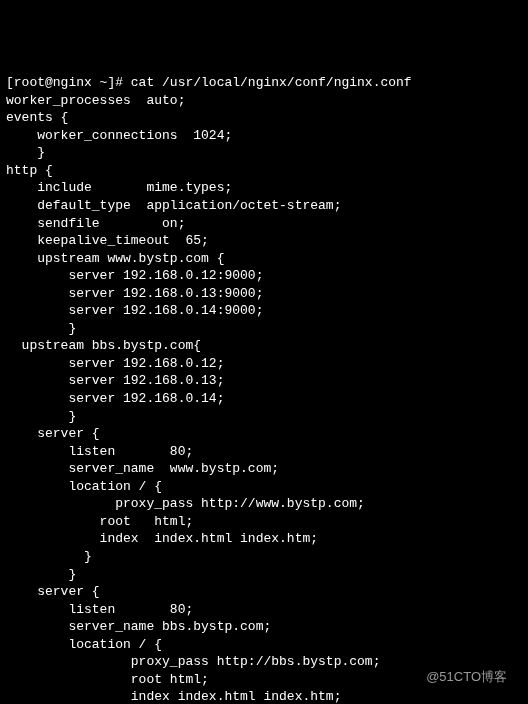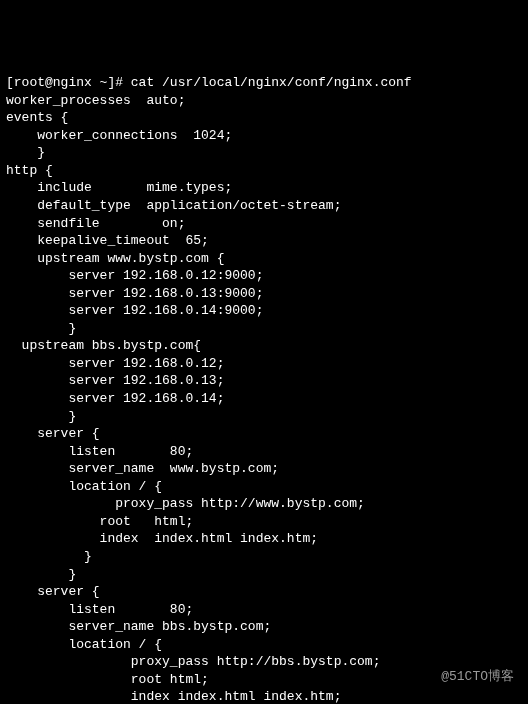--- a/index.html
+++ b/index.html
@@ -19,23 +19,23 @@
       white-space: pre;
       overflow: hidden;
       position: relative;
     }
     .line {
       display: block;
     }
     .watermark {
       position: absolute;
       bottom: 18px;
-      right: 14px;
+      right: 21px;
       color: #999;
-      font-family: Liberation Mono, monospace;
+      font-family: Liberation Sans, sans-serif;
       font-size: 13px;
     }
   </style>
 </head>
 <body>
 
 
 
 <div id="terminal"><span class="line">[root@nginx ~]# cat /usr/local/nginx/conf/nginx.conf</span><span class="line">worker_processes  auto;</span><span class="line">events {</span><span class="line">    worker_connections  1024;</span><span class="line">    }</span><span class="line">http {</span><span class="line">    include       mime.types;</span><span class="line">    default_type  application/octet-stream;</span><span class="line">    sendfile        on;</span><span class="line">    keepalive_timeout  65;</span><span class="line">    upstream www.bystp.com {</span><span class="line">        server 192.168.0.12:9000;</span><span class="line">        server 192.168.0.13:9000;</span><span class="line">        server 192.168.0.14:9000;</span><span class="line">        }</span><span class="line">  upstream bbs.bystp.com{</span><span class="line">        server 192.168.0.12;</span><span class="line">        server 192.168.0.13;</span><span class="line">        server 192.168.0.14;</span><span class="line">        }</span><span class="line">    server {</span><span class="line">        listen       80;</span><span class="line">        server_name  www.bystp.com;</span><span class="line">        location / {</span><span class="line">              proxy_pass http://www.bystp.com;</span><span class="line">            root   html;</span><span class="line">            index  index.html index.htm;</span><span class="line">          }</span><span class="line">        }</span><span class="line">    server {</span><span class="line">        listen       80;</span><span class="line">        server_name bbs.bystp.com;</span><span class="line">        location / {</span><span class="line">                proxy_pass http://bbs.bystp.com;</span><span class="line">                root html;</span><span class="line">                index index.html index.htm;</span></div>
 <div class="watermark">@51CTO博客</div>

